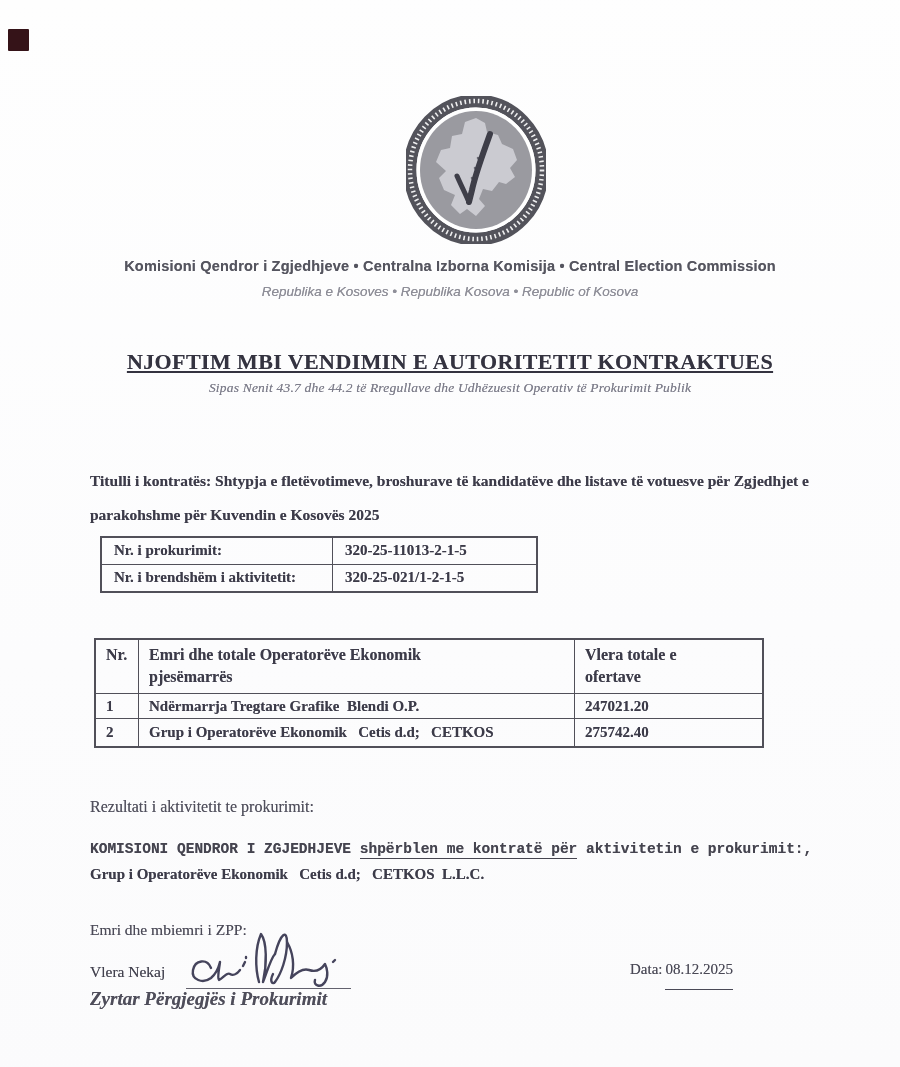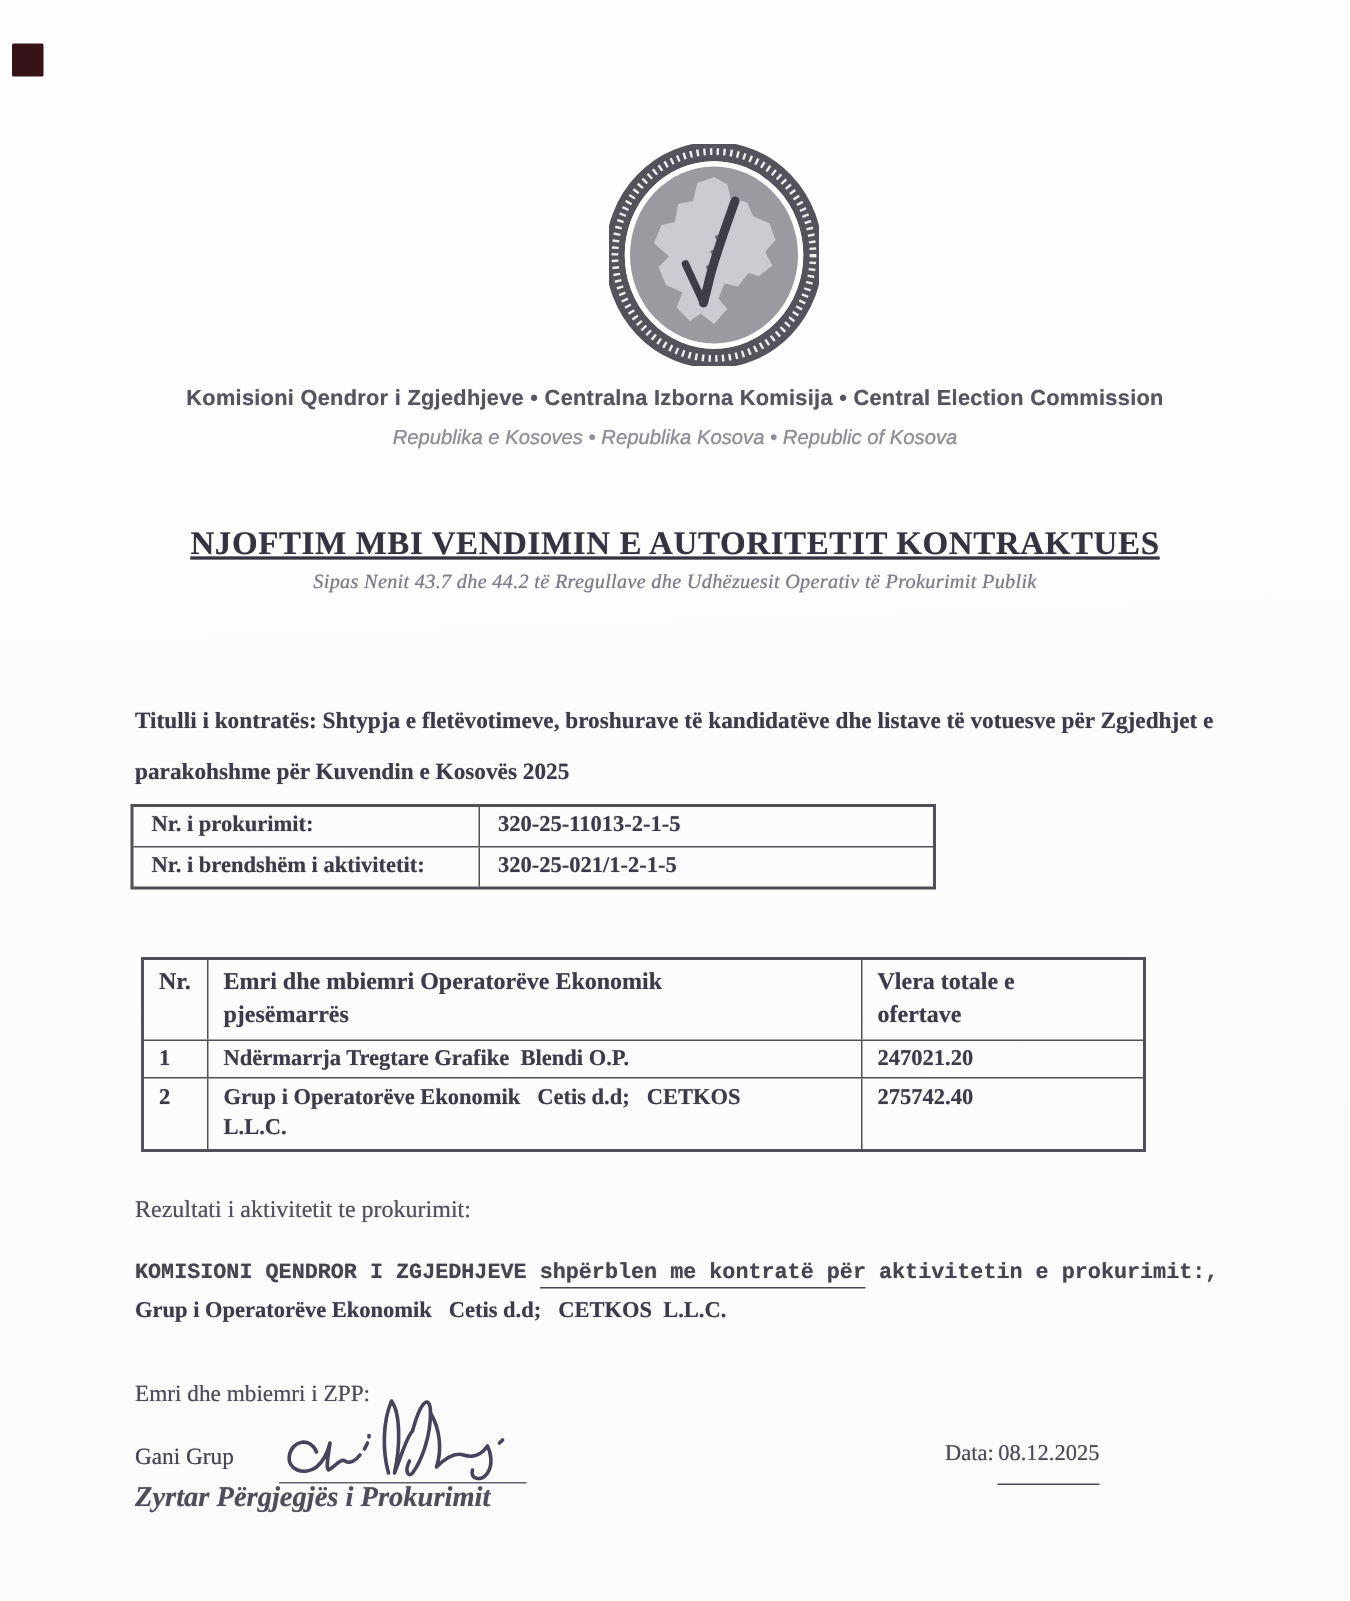--- a/index.html
+++ b/index.html
@@ -58,21 +58,21 @@
     color: #7e7e8c;
   }
   
   .contract-para {
     position: absolute; left: 90px; top: 464px; width: 744px;
     font-weight: bold; font-size: 15.5px; line-height: 34px;
     color: #3c3b49;
   }
   
   .proc-table {
-    position: absolute; left: 87px; top: 536px; width: 537px;
+    position: absolute; left: 100px; top: 536px; width: 438px;
     border: 2px solid #515059;
   }
   .proc-row { display: grid; grid-template-columns: 230px 1fr; }
   .proc-row + .proc-row { border-top: 1.5px solid #515059; }
   .proc-cell {
     padding: 4px 10px 5px 12px;
     font-weight: bold; font-size: 15px; color: #3c3b49;
   }
   .proc-cell.value { border-left: 1.5px solid #515059; }
   
@@ -174,52 +174,51 @@
       <div class="proc-row">
         <div class="proc-cell">Nr. i brendshëm i aktivitetit:</div>
         <div class="proc-cell value">320-25-021/1-2-1-5</div>
       </div>
     </div>
 
     <div class="bid-table">
       <div class="bid-row head">
         <div class="bid-cell">Nr.</div>
         <div class="bid-cell mid line-block">
-          <span>Emri dhe mbiemri Operatorëve Ekonomik</span>
+          <span>Emri dhe totale Operatorëve Ekonomik</span>
           <span>pjesëmarrës</span>
         </div>
         <div class="bid-cell val line-block">
           <span>Vlera totale e</span>
           <span>ofertave</span>
         </div>
       </div>
       <div class="bid-row r1">
         <div class="bid-cell">1</div>
         <div class="bid-cell mid pre">Ndërmarrja Tregtare Grafike  Blendi O.P.</div>
         <div class="bid-cell val">247021.20</div>
       </div>
       <div class="bid-row">
         <div class="bid-cell">2</div>
         <div class="bid-cell mid line-block">
           <span class="pre">Grup i Operatorëve Ekonomik   Cetis d.d;   CETKOS</span>
-          <span>L.L.C.</span>
         </div>
         <div class="bid-cell val">275742.40</div>
       </div>
     </div>
 
     <div class="result-label">Rezultati i aktivitetit te prokurimit:</div>
 
     <div class="award-line"><span class="pre">KOMISIONI QENDROR I ZGJEDHJEVE </span><span class="award-underline">shpërblen me kontratë për</span><span class="pre"> aktivitetin e prokurimit:,</span></div>
 
     <div class="award-recipient pre">Grup i Operatorëve Ekonomik   Cetis d.d;   CETKOS  L.L.C.</div>
 
     <div class="zpp-label">Emri dhe mbiemri i ZPP:</div>
 
-    <div class="signer-name">Gani Grup</div>
+    <div class="signer-name">Vlera Nekaj</div>
 
     <svg class="signature-svg" viewBox="0 0 165 64">
       <g fill="none" stroke="#45445c" stroke-width="2.4" stroke-linecap="round" stroke-linejoin="round">
         <path d="M28,40 C24,30 12,32 10,42 C8,52 20,56 28,50 C34,45 36,38 37,34 C36,42 34,50 36,52 C40,50 44,44 47,46 C50,48 54,46 57,42"></path>
         <path d="M60,38 L62,34 M63,30 L63,29"></path>
         <path d="M76,54 C72,40 72,20 78,6 C84,14 84,36 80,54 C84,44 88,30 92,26"></path>
         <path d="M92,26 C98,4 104,2 104,14 C104,30 98,46 92,54 C90,57 86,54 90,46"></path>
         <path d="M104,14 C110,24 112,38 108,50 C114,44 120,40 126,42 C132,44 138,42 142,36 C144,40 146,48 142,54 C138,60 130,58 132,52"></path>
         <path d="M150,34 L152,32"></path>
       </g>

